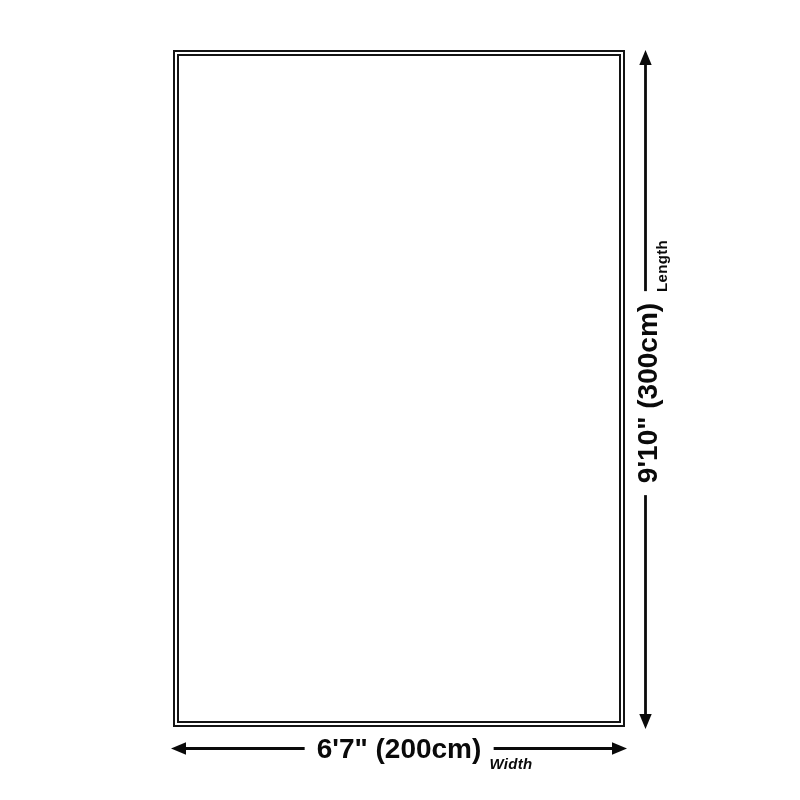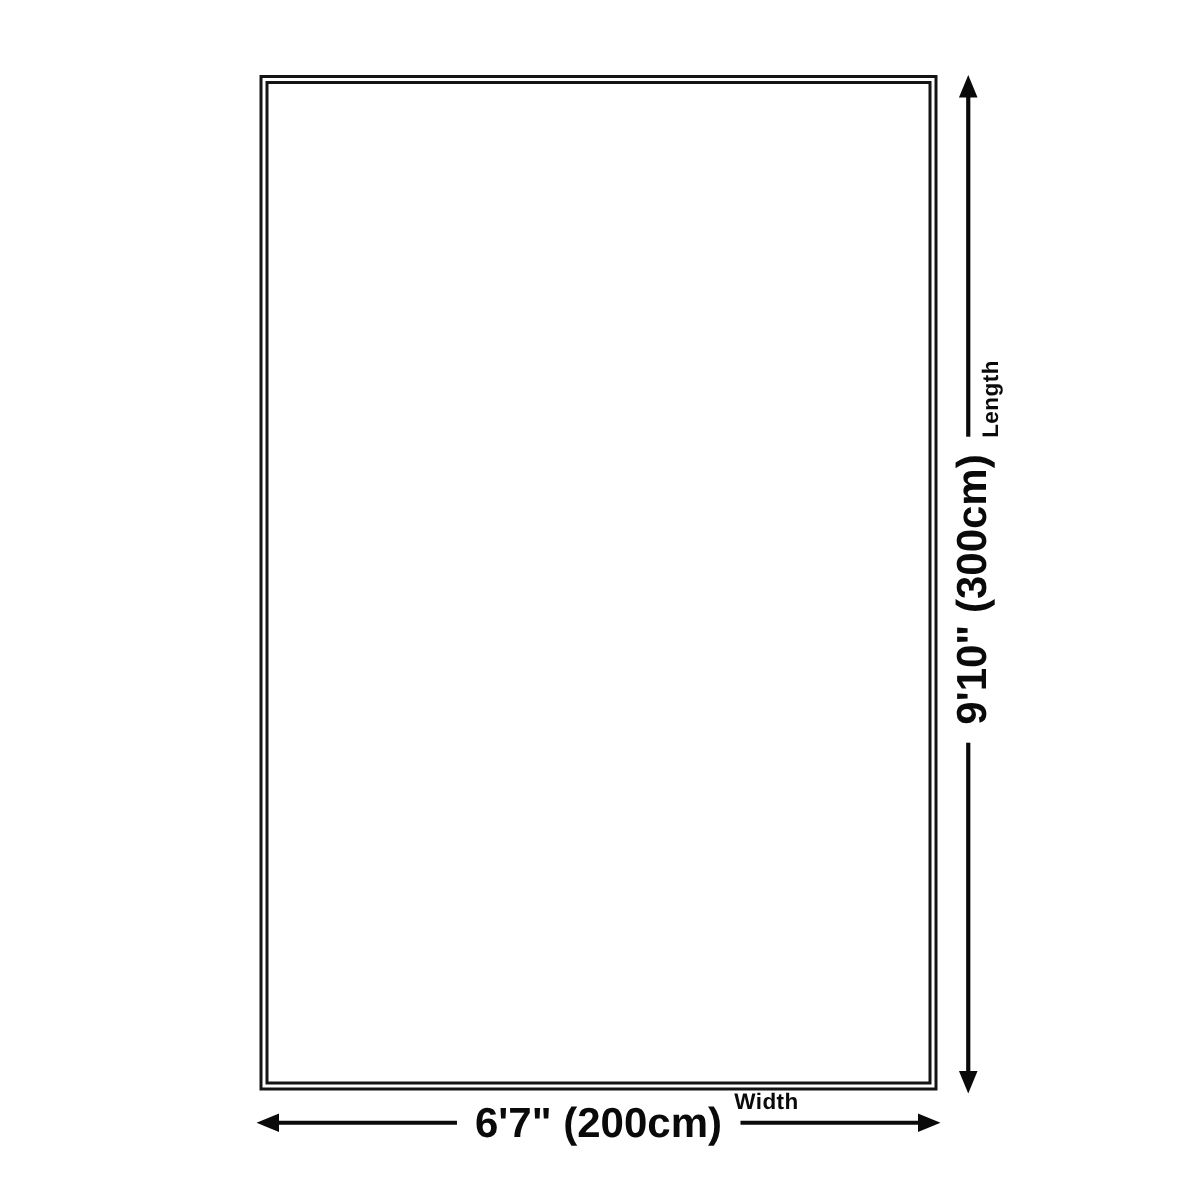--- a/index.html
+++ b/index.html
@@ -68,22 +68,23 @@
     position: absolute;
     color: #0a0a0a;
     font-weight: 700;
     font-size: 15px;
     line-height: 1;
     white-space: nowrap;
     letter-spacing: 0.3px;
   }
   .dim-label-width {
     left: 511px;
-    top: 735px;
+    top: 763px;
     transform: translate(-50%, -50%);
+    font-style: italic;
   }
   .dim-label-length {
     left: 661px;
     top: 266px;
     transform: translate(-50%, -50%) rotate(-90deg);
   }
 </style>
 </head>
 <body>
 

